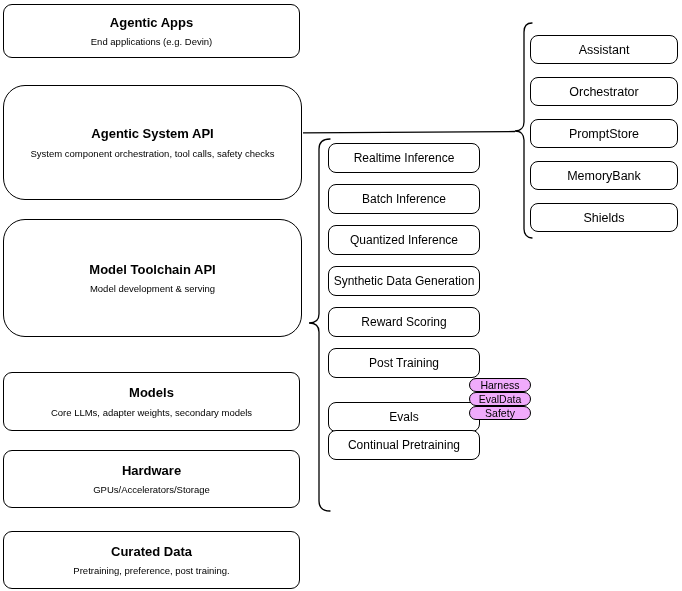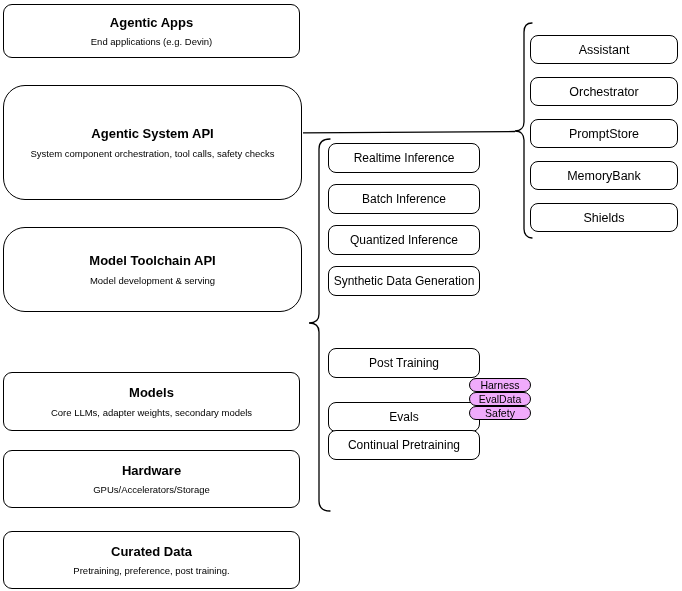--- a/index.html
+++ b/index.html
@@ -74,21 +74,21 @@
   <div class="box leftbox" style="top:4px;height:54px">
     <div class="title">Agentic Apps</div>
     <div class="subtitle">End applications (e.g. Devin)</div>
   </div>
 
   <div class="box leftbox biground" style="top:85px;height:115px">
     <div class="title">Agentic System API</div>
     <div class="subtitle">System component orchestration, tool calls, safety checks</div>
   </div>
 
-  <div class="box leftbox biground" style="top:227px;height:85px">
+  <div class="box leftbox biground" style="top:219px;height:118px">
     <div class="title">Model Toolchain API</div>
     <div class="subtitle">Model development &amp; serving</div>
   </div>
 
   <div class="box leftbox" style="top:372px;height:59px">
     <div class="title">Models</div>
     <div class="subtitle">Core LLMs, adapter weights, secondary models</div>
   </div>
 
   <div class="box leftbox" style="top:450px;height:58px">
@@ -105,20 +105,23 @@
     <span>Realtime Inference</span>
   </div>
   <div class="box midbox" style="top:184px">
     <span>Batch Inference</span>
   </div>
   <div class="box midbox" style="top:225px">
     <span>Quantized Inference</span>
   </div>
   <div class="box midbox" style="top:266px">
     <span>Synthetic Data Generation</span>
+  </div>
+  <div class="box midbox" style="top:307px">
+    <span>Reward Scoring</span>
   </div>
   <div class="box midbox" style="top:348px">
     <span>Post Training</span>
   </div>
   <div class="box midbox" style="top:402px">
     <span>Evals</span>
   </div>
   <div class="box midbox" style="top:430px">
     <span>Continual Pretraining</span>
   </div>

